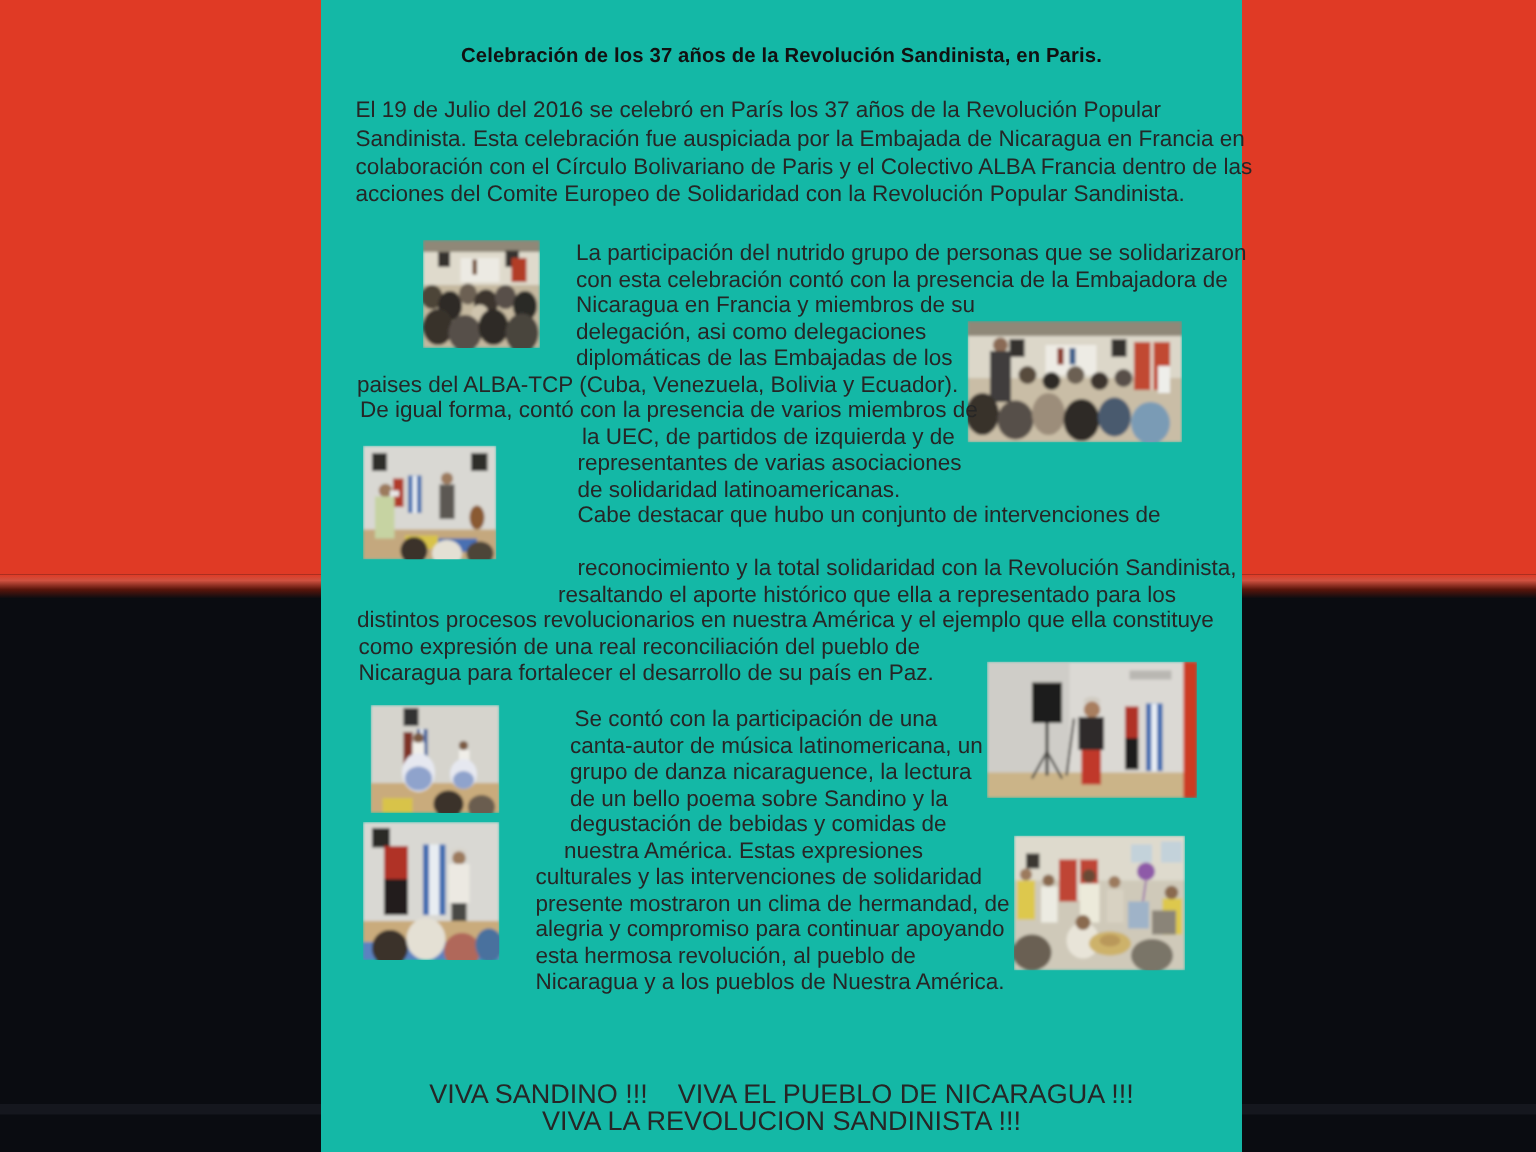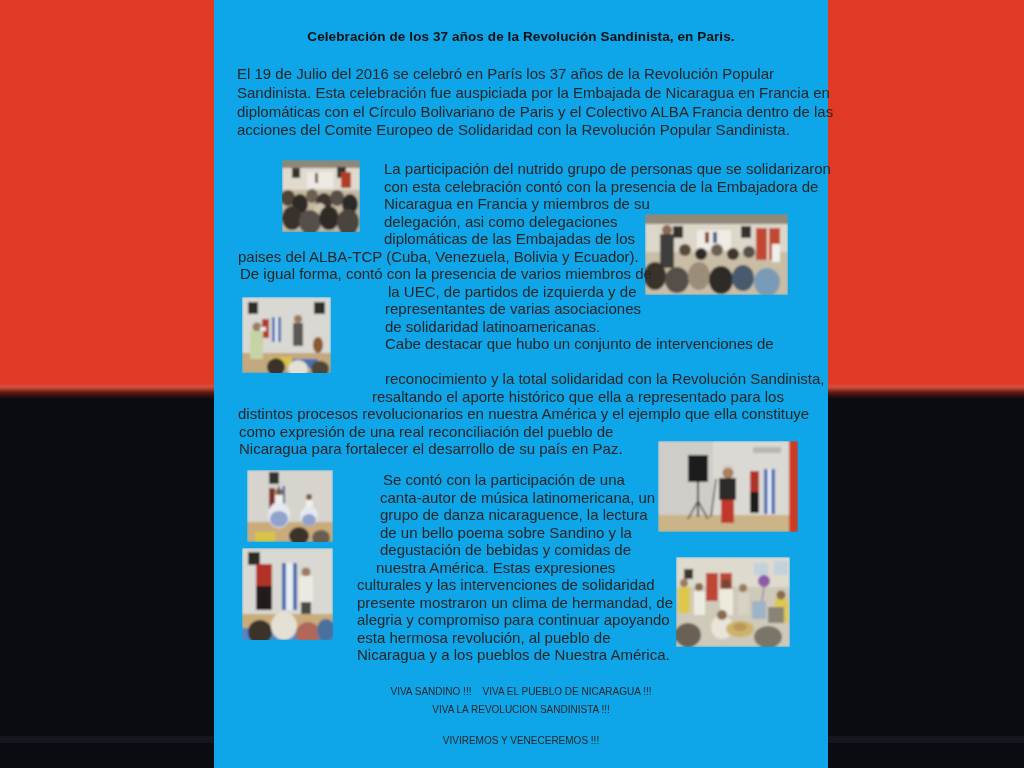--- a/index.html
+++ b/index.html
@@ -6,44 +6,44 @@
   body{
     width:1024px;height:768px;overflow:hidden;position:relative;
     font-family:"Liberation Sans", sans-serif;
     background:#0a0c11;
   }
   .bg-red{position:absolute;left:0;top:0;width:1024px;height:383px;background:#e03a25;}
   .bg-fade{position:absolute;left:0;top:383px;width:1024px;height:16px;
     background:linear-gradient(#e03a25 0%,#cf5140 25%,#5a150b 62%,#0a0c11 100%);}
   .bg-black{position:absolute;left:0;top:399px;width:1024px;height:369px;background:#0a0c11;}
   .bg-line{position:absolute;left:0;top:736px;width:1024px;height:7px;background:#15171e;}
-  .page{position:absolute;left:214px;top:0;width:614px;height:768px;background:#0ea5e9;}
+  .page{position:absolute;left:214px;top:0;width:614px;height:768px;background:#14b8a6;}
   .title{position:absolute;left:0;top:29px;width:614px;text-align:center;
     font-size:13.5px;font-weight:700;color:#111;letter-spacing:.1px;}
   .ln{position:absolute;font-size:15px;color:#262626;white-space:pre;line-height:16px;}
-  .slogan{position:absolute;left:0;width:614px;text-align:center;font-size:10px;
-    color:#262626;white-space:pre;}
+  .slogan{position:absolute;left:0;width:614px;text-align:center;font-size:18px;
+    color:#262626;white-space:pre;margin-top:33px;}
   .ph{position:absolute;overflow:hidden;}
   .ph svg{display:block;width:100%;height:100%;}
 </style>
 </head>
 <body>
 
 <div class="bg-red"></div>
 <div class="bg-fade"></div>
 <div class="bg-black"></div>
 <div class="bg-line"></div>
 
 <div class="page">
 
   <div class="title">Celebración de los 37 años de la Revolución Sandinista, en Paris.</div>
 
   <div class="ln" style="left:23px;top:66px">El 19 de Julio del 2016 se celebró en París los 37 años de la Revolución Popular</div>
   <div class="ln" style="left:23px;top:85px">Sandinista. Esta celebración fue auspiciada por la Embajada de Nicaragua en Francia en</div>
-  <div class="ln" style="left:23px;top:104px">diplomáticas con el Círculo Bolivariano de Paris y el Colectivo ALBA Francia dentro de las</div>
+  <div class="ln" style="left:23px;top:104px">colaboración con el Círculo Bolivariano de Paris y el Colectivo ALBA Francia dentro de las</div>
   <div class="ln" style="left:23px;top:122px">acciones del Comite Europeo de Solidaridad con la Revolución Popular Sandinista.</div>
 
   <div class="ph" style="left:68px;top:160px;width:78px;height:72px">
     <svg viewBox="0 0 78 72" preserveAspectRatio="none">
       <filter id="f1">
           <feGaussianBlur stdDeviation="0.9"></feGaussianBlur>
         </filter>
       <g filter="url(#f1)">
         <rect width="78" height="72" fill="#c4b89f"></rect>
         <rect width="78" height="8" fill="#8f8878"></rect>

